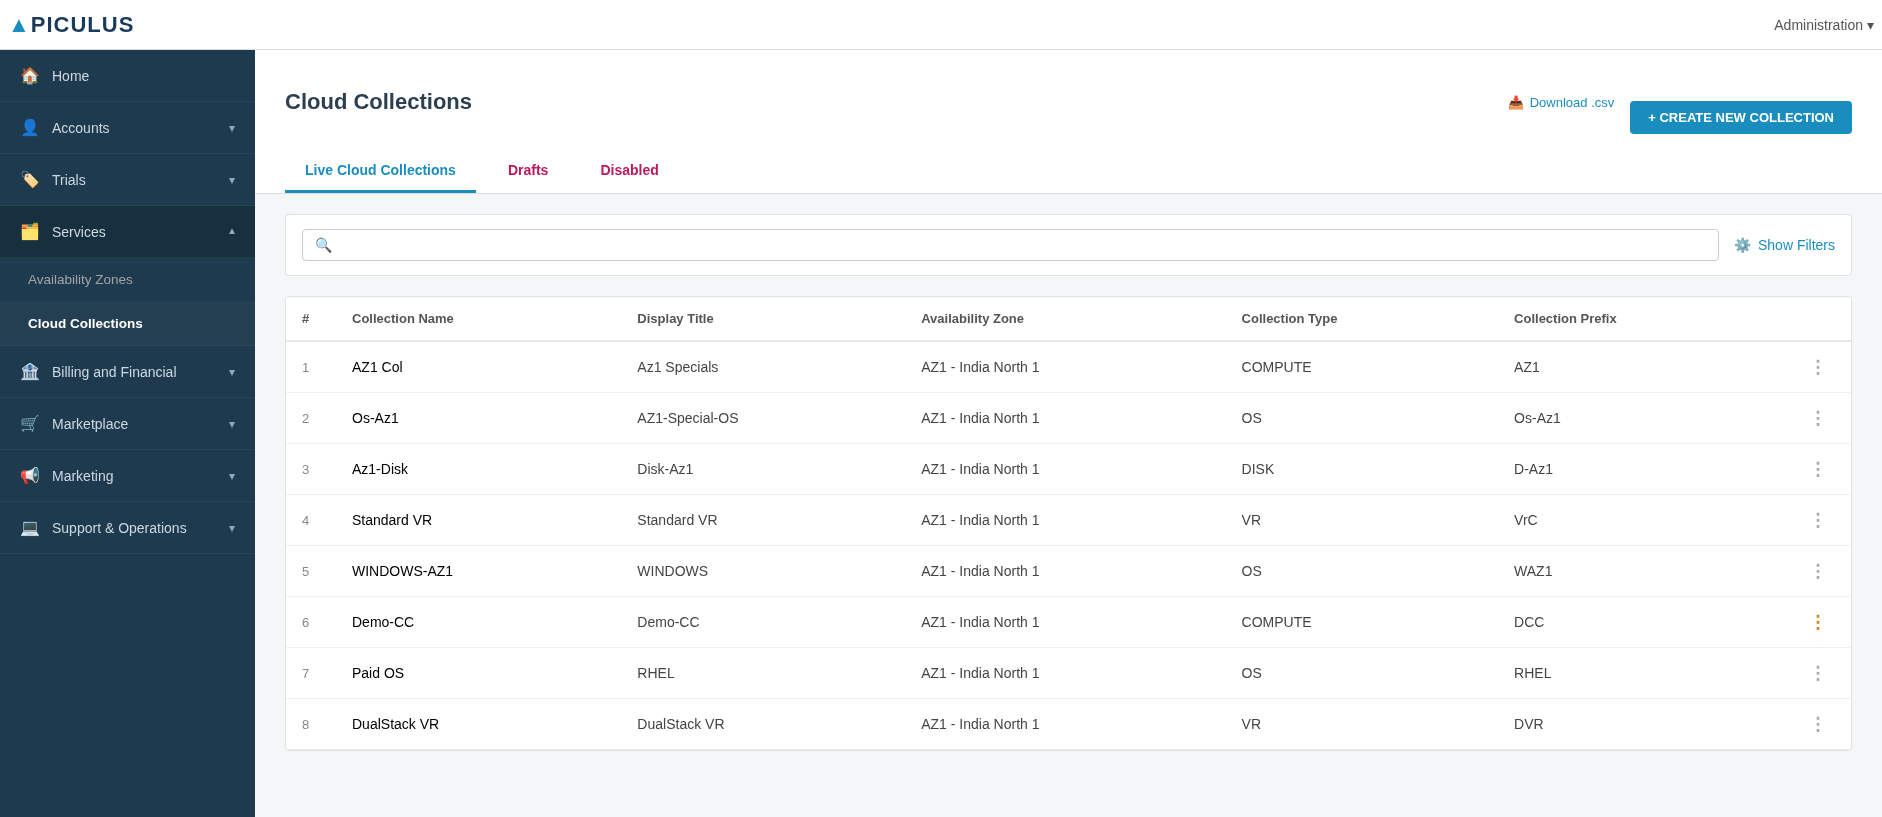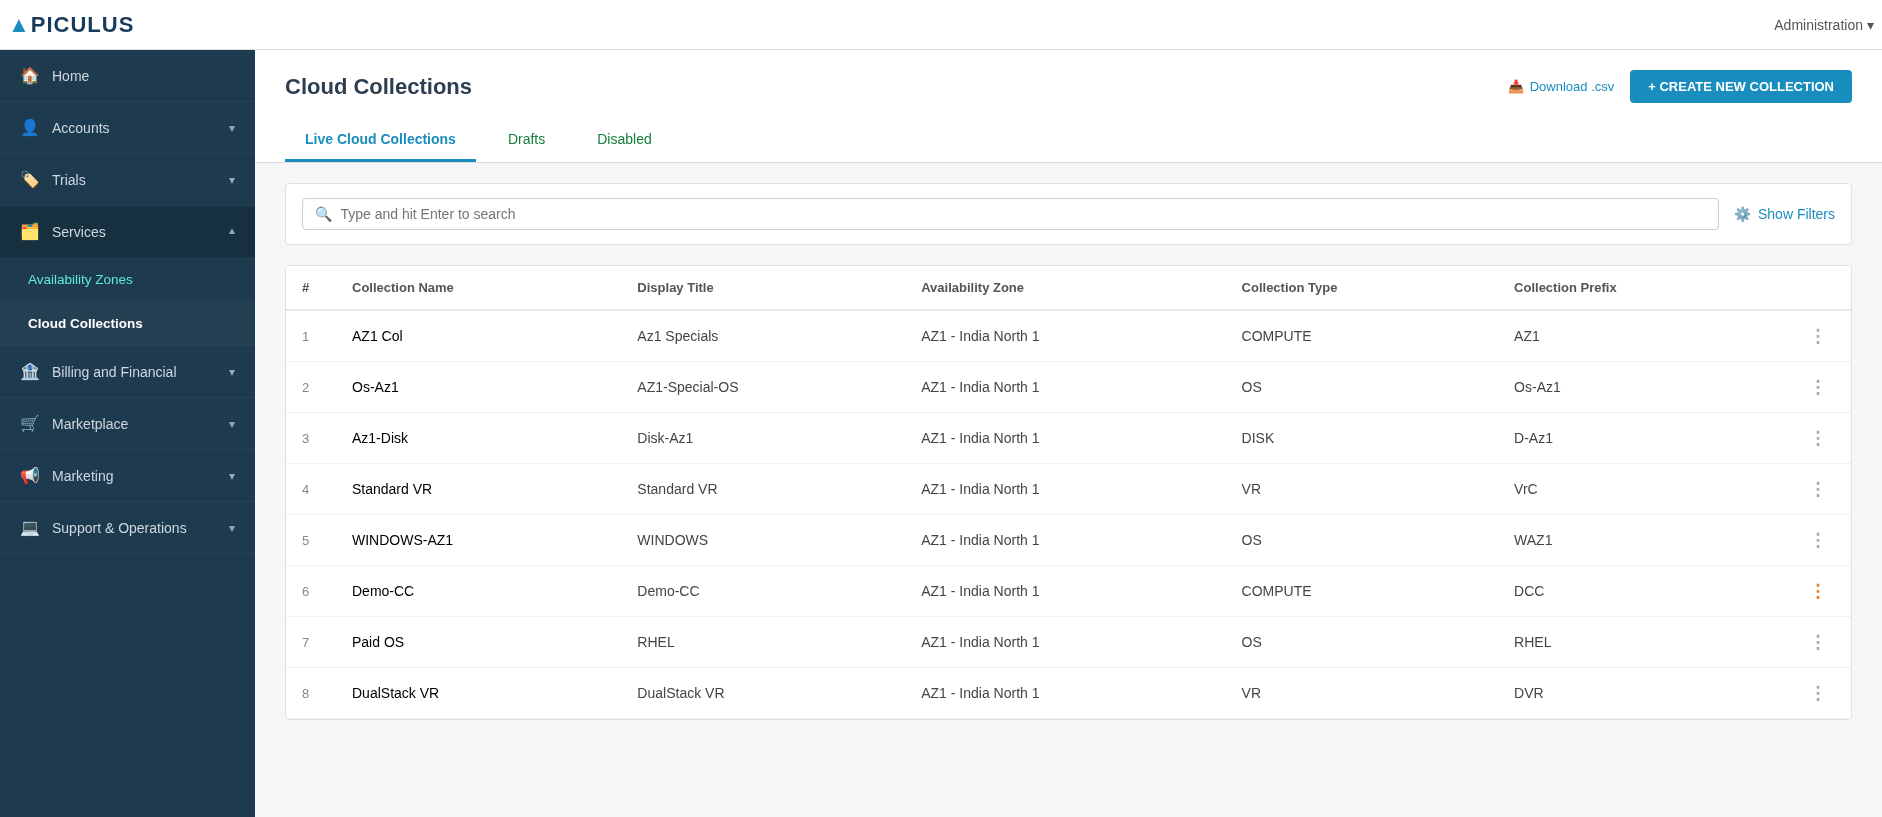--- a/index.html
+++ b/index.html
@@ -62,21 +62,21 @@
     .sidebar-item.active-group { background: #17303f; }
     .sidebar-item-left { display: flex; align-items: center; gap: 12px; }
     .sidebar-icon { font-size: 16px; width: 20px; text-align: center; }
     .chevron { font-size: 12px; color: #8aaabb; }
     .chevron.up { transform: rotate(180deg); display: inline-block; }
 
     .sidebar-sub-item {
       padding: 14px 20px 14px 28px;
       cursor: pointer;
       font-size: 13.5px;
-      color: #5eead4;
+      color: #a3a3a3;
       border-bottom: 1px solid rgba(255,255,255,0.03);
     }
     .sidebar-sub-item.active {
       background: #243f52;
       color: #fff;
       font-weight: 600;
     }
 
     
     .main {
@@ -123,34 +123,35 @@
       color: #fff;
       border: none;
       padding: 9px 18px;
       border-radius: 4px;
       font-size: 13px;
       font-weight: 600;
       cursor: pointer;
       display: flex;
       align-items: center;
       gap: 6px;
+      margin-top: 31px;
     }
 
     
     .tabs {
       display: flex;
       gap: 12px;
     }
     .tab {
       padding: 12px 20px;
       font-size: 14px;
       cursor: pointer;
-      color: #15803d;
+      color: #be185d;
       border-bottom: 3px solid transparent;
-      font-weight: 400;
+      font-weight: 700;
     }
     .tab.active {
       color: #1a8dbf;
       border-bottom: 3px solid #1a8dbf;
       font-weight: 600;
     }
 
     
     .content-area {
       padding: 20px 30px;
@@ -356,21 +357,20 @@
           <span>Disabled</span>
         </div>
       </div>
     </div>
 
     <div class="content-area">
 
       <div class="filter-bar">
         <div class="search-wrapper">
           <span class="search-icon-span">🔍</span>
-          <input type="text" class="search-input" placeholder="Type and hit Enter to search" style="">
         </div>
         <div class="show-filters-btn">
           <span>⚙️</span>
           <span>Show Filters</span>
         </div>
       </div>
 
       <div class="table-container">
         <table>
           <thead>

